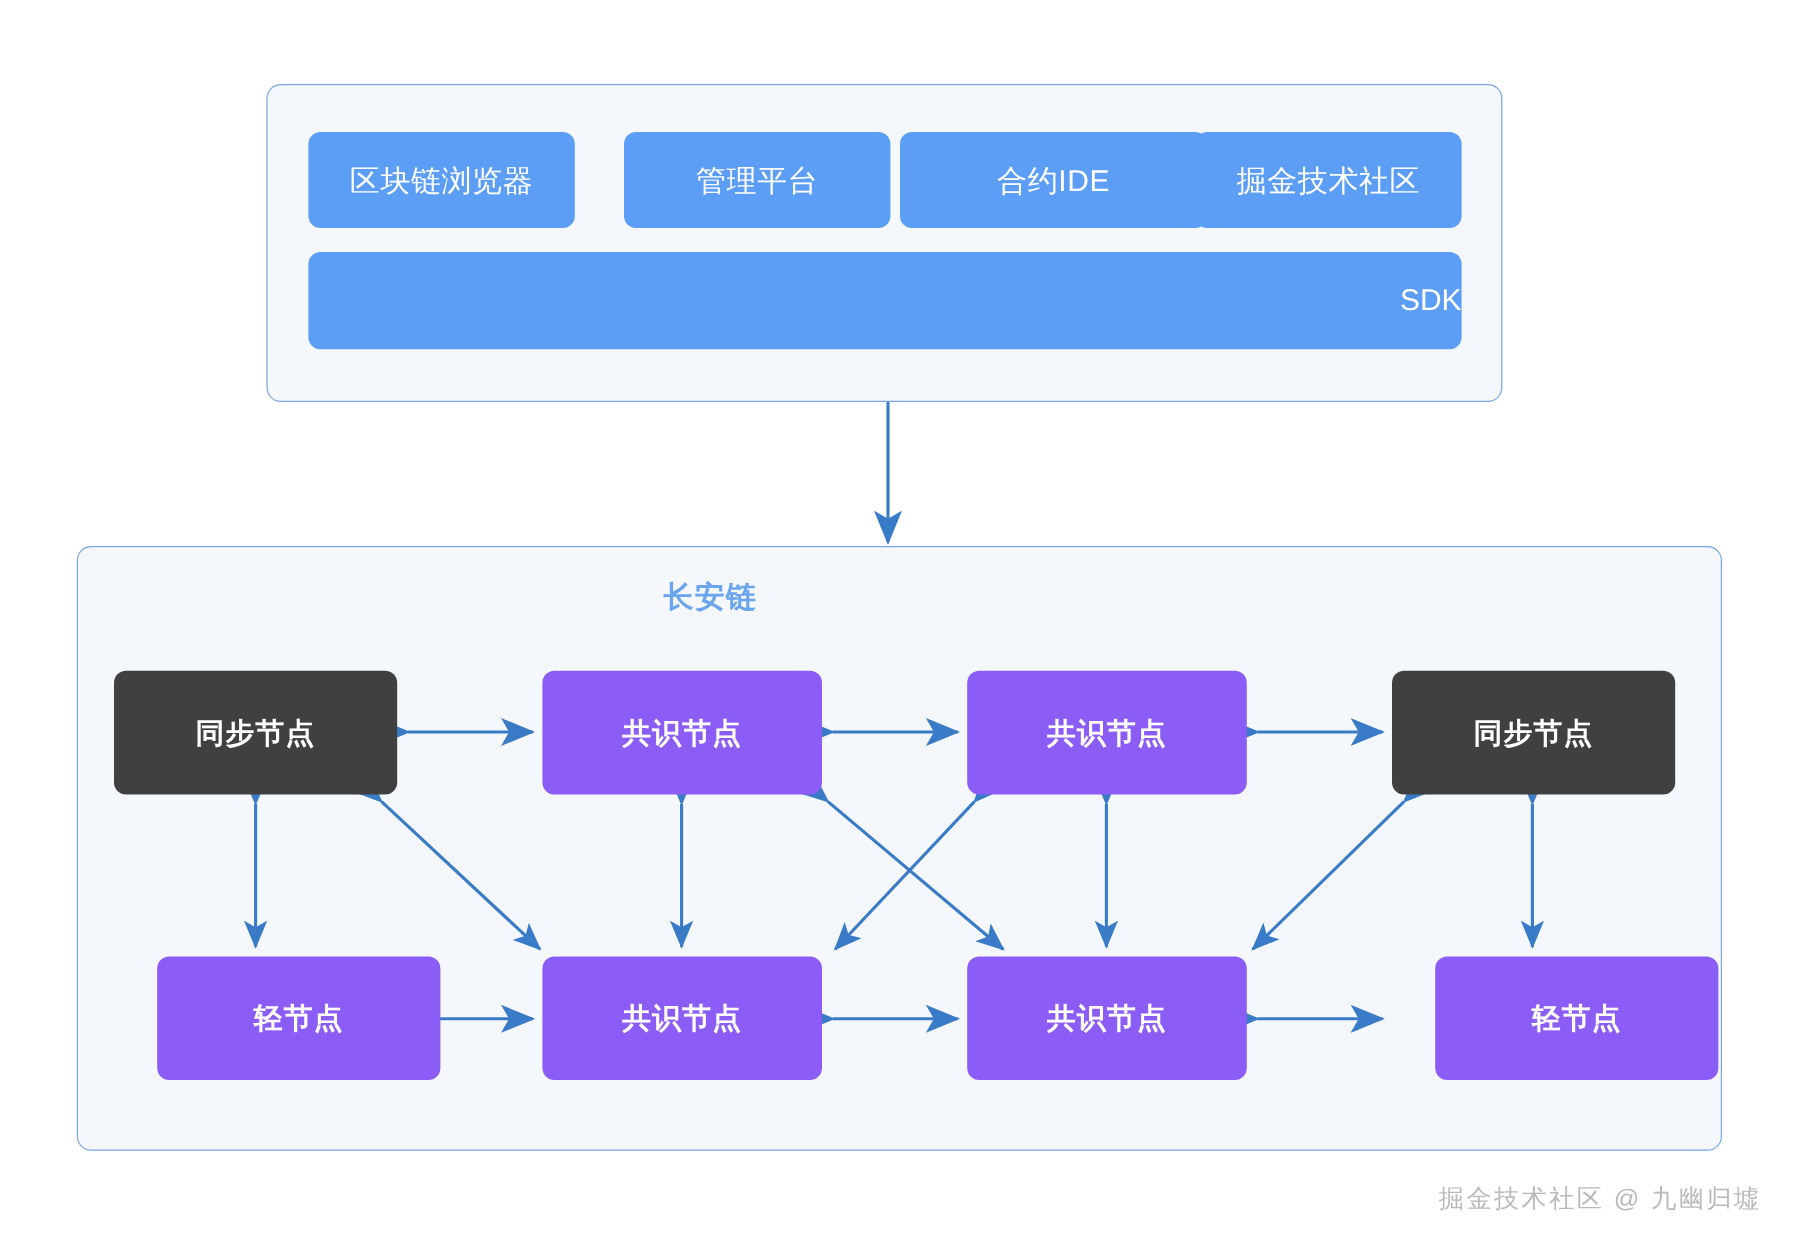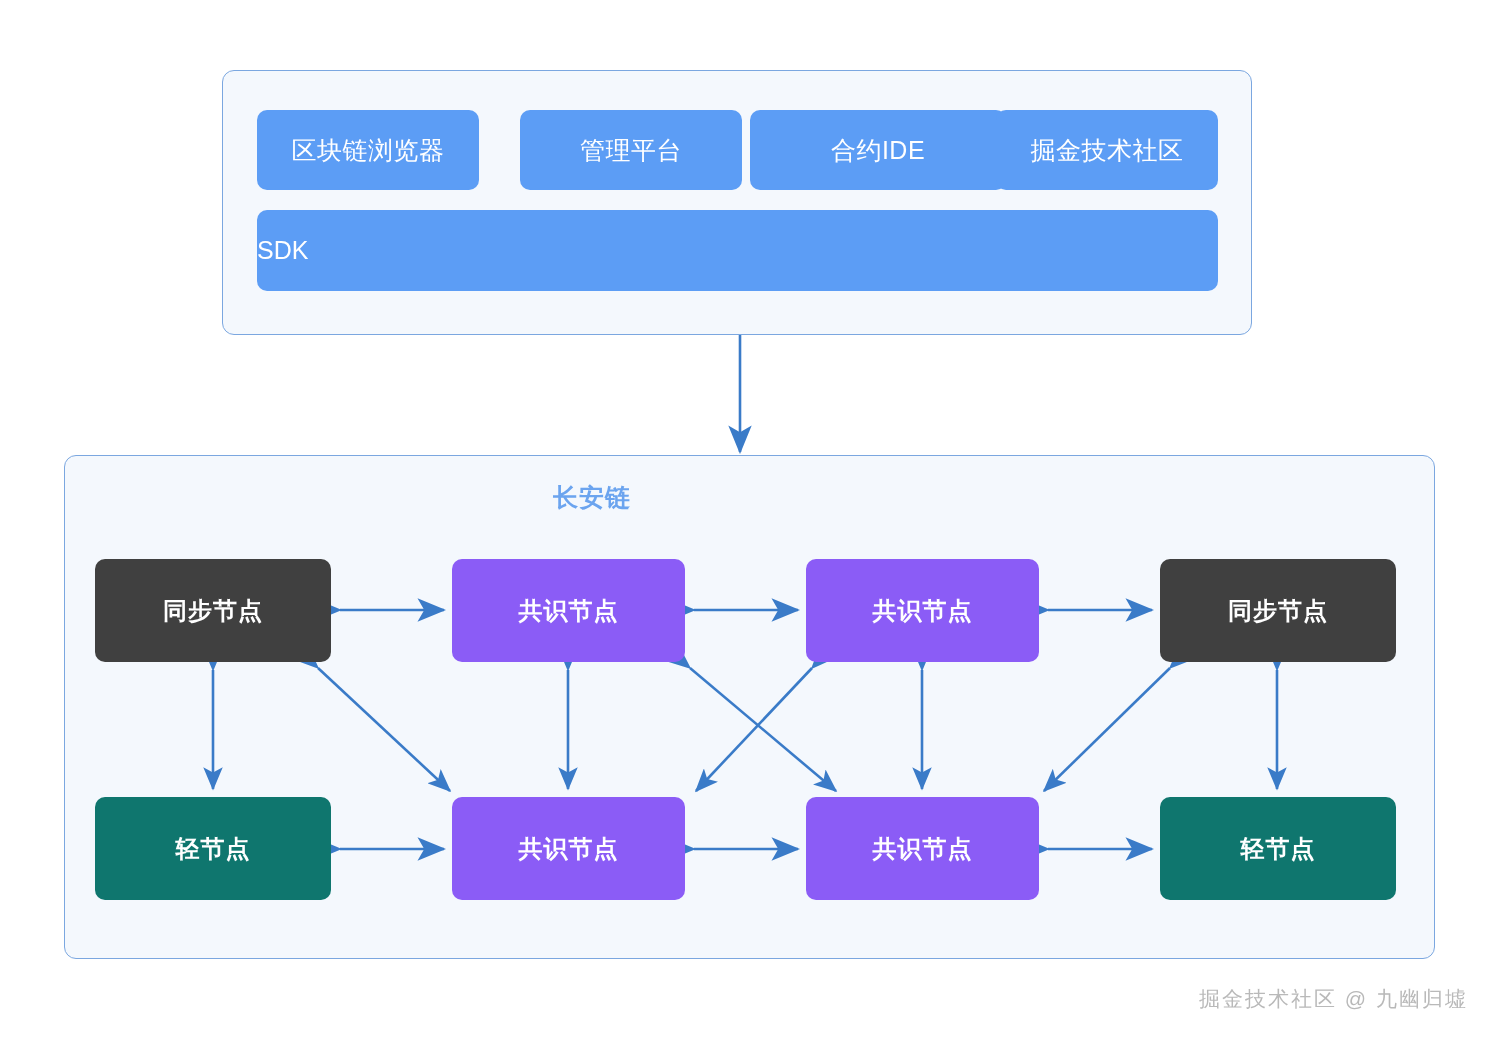--- a/index.html
+++ b/index.html
@@ -65,21 +65,21 @@
     position: absolute;
     left: 257px;
     top: 210px;
     width: 961px;
     height: 81px;
     background: #5c9df5;
     border-radius: 10px;
     color: #ffffff;
     display: flex;
     align-items: center;
-    justify-content: flex-start;
+    justify-content: flex-end;
     font-size: 25px;
     font-weight: 500;
     box-sizing: border-box;
   }
 
   
   #chain-title {
     position: absolute;
     left: 0;
     top: 481px;
@@ -99,21 +99,21 @@
     align-items: center;
     justify-content: center;
     font-size: 24px;
     font-weight: 600;
     letter-spacing: 1px;
     box-sizing: border-box;
     z-index: 3;
   }
   .node.sync      { background: #404040; }
   .node.consensus { background: #8b5cf6; }
-  .node.light     { background: #0f766e; }
+  .node.light     { background: #8b5cf6; margin-left: 36px; }
 
   
   #node-0 { left: 95px;  top: 559px; width: 236px; height: 103px; }
   #node-1 { left: 452px; top: 559px; width: 233px; height: 103px; }
   #node-2 { left: 806px; top: 559px; width: 233px; height: 103px; }
   #node-3 { left: 1160px;top: 559px; width: 236px; height: 103px; }
   
   #node-4 { left: 95px;  top: 797px; width: 236px; height: 103px; }
   #node-5 { left: 452px; top: 797px; width: 233px; height: 103px; }
   #node-6 { left: 806px; top: 797px; width: 233px; height: 103px; }

